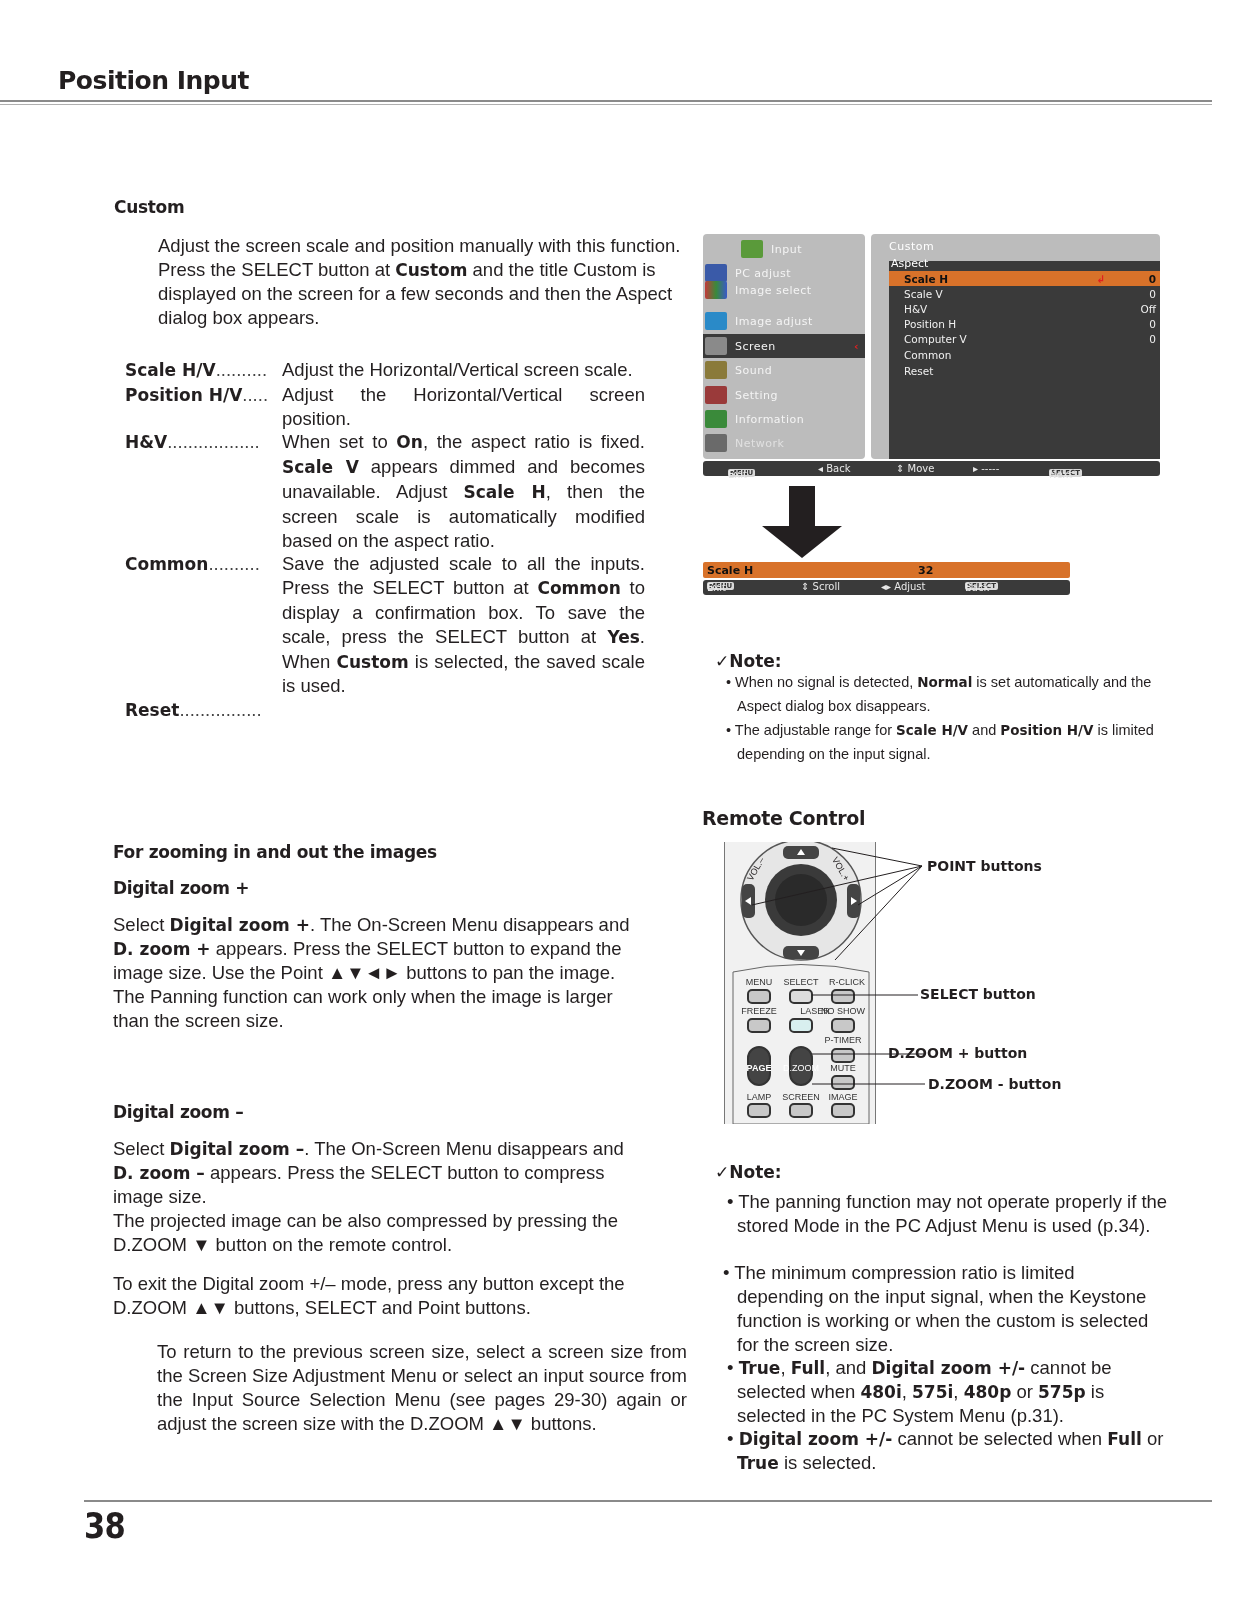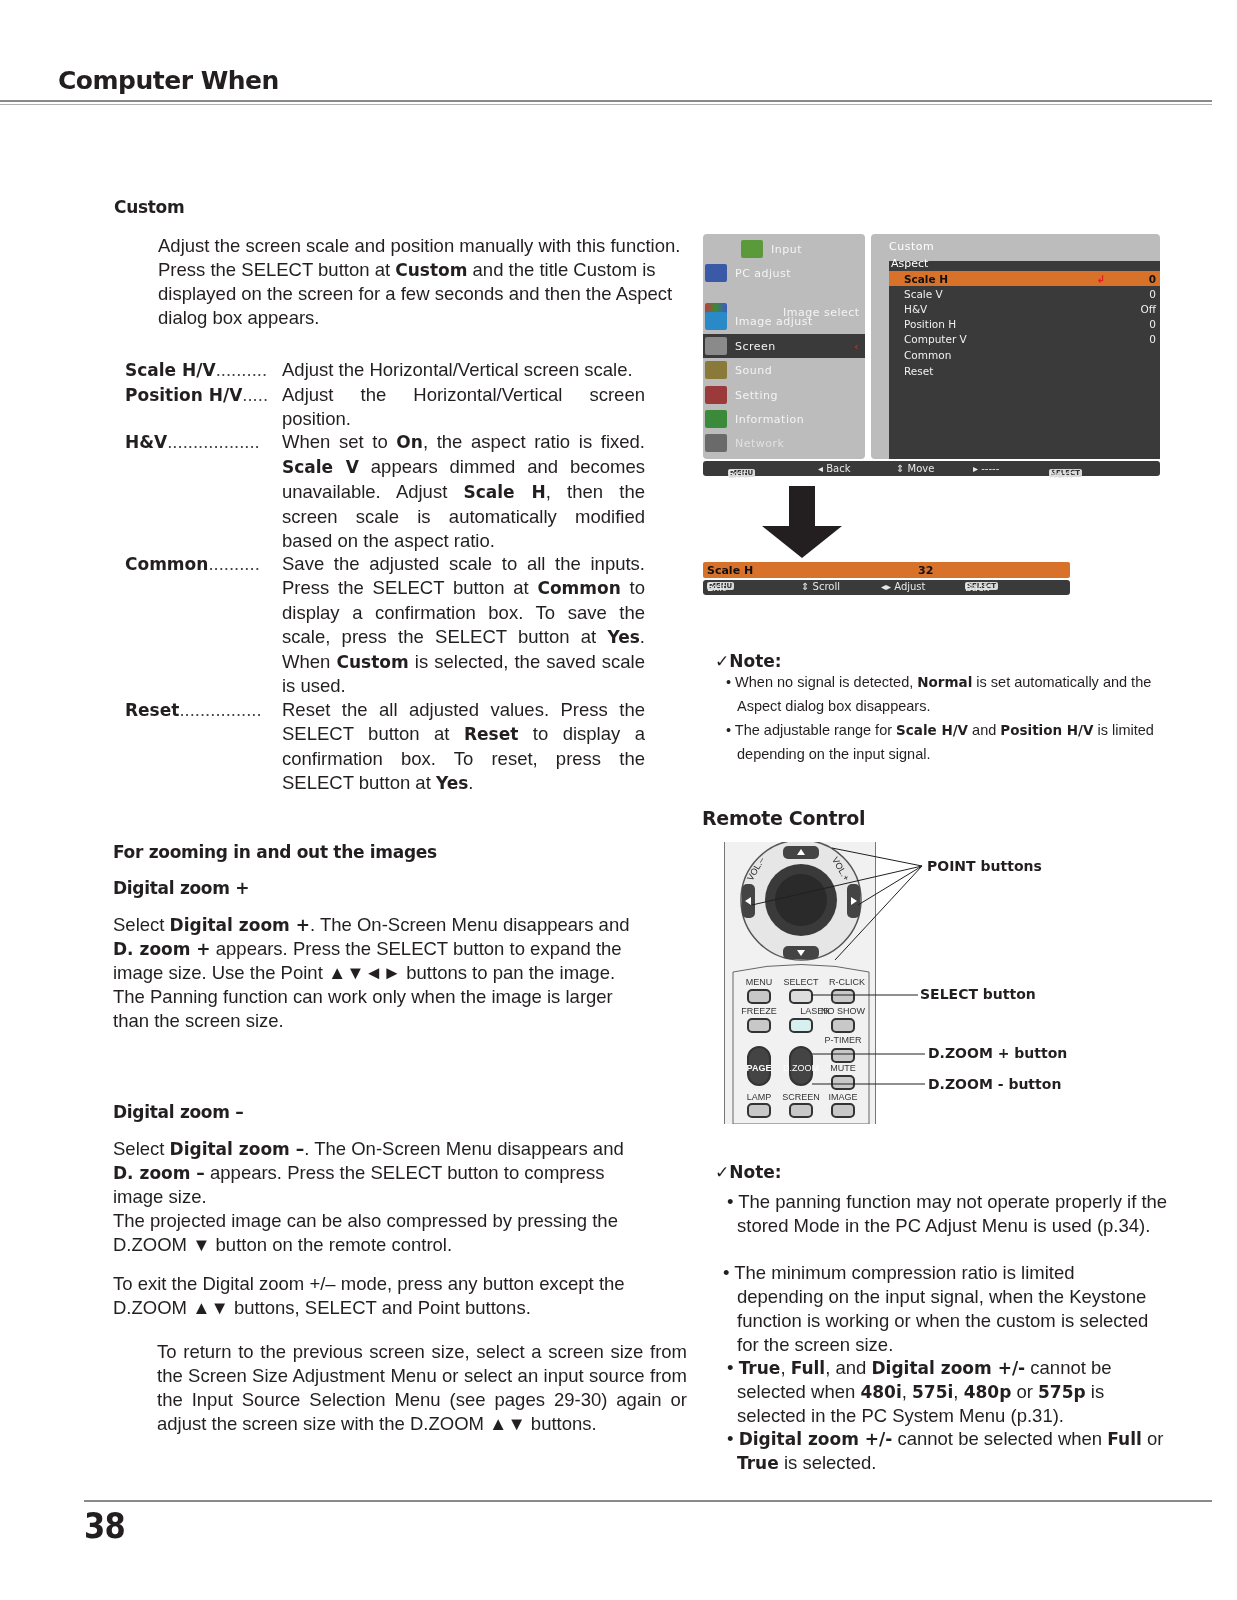--- a/index.html
+++ b/index.html
@@ -53,21 +53,21 @@
   .callout { font-family: "DejaVu Sans", sans-serif; font-weight: bold; font-size: 14px; color: #231f20; }
   .lbl { position: absolute; font-family: "Liberation Sans", sans-serif; font-size: 9px; color: #333; text-align: center; width: 44px; }
   .rbtn { position: absolute; width: 24px; height: 15px; border: 2px solid #333; border-radius: 5px; background: #c8c8c8; }
 
   .ftr-rule { left: 84px; top: 1500px; width: 1128px; height: 2px; background: #8a8a8a; }
   .pagenum { left: 84px; top: 1505px; font-family: "DejaVu Sans", sans-serif; font-weight: bold; font-size: 36px; letter-spacing: -1px; transform: scaleX(0.85); transform-origin: left; }
 </style>
 </head>
 <body>
 
-<div class="abs hdr-title">Computer When</div>
+<div class="abs hdr-title">Position Input</div>
 <div class="abs hdr-rule1"></div>
 <div class="abs hdr-rule2"></div>
 
 <div class="abs h-sec" style="left:114px; top:197px;">Custom</div>
 <div class="abs body just" style="left:114px; top:234px; width:530px;">
   <div>Adjust the screen scale and position manually with this function.</div>
   <div style="text-align:left;"><span>Press the SELECT button at </span><b>Custom</b><span> and the title Custom is displayed on the screen for a few seconds and then the Aspect dialog box appears.</span></div>
 </div>
 
 <div class="abs deflist">
@@ -82,21 +82,20 @@
   <div class="defrow">
     <div class="defterm"><b>H&amp;V</b><span class="dots">..................</span></div>
     <div class="defdesc"><span>When set to </span><b>On</b><span>, the aspect ratio is fixed. </span><b>Scale V</b><span> appears dimmed and becomes unavailable. Adjust </span><b>Scale H</b><span>, then the screen scale is automatically modified based on the aspect ratio.</span></div>
   </div>
   <div class="defrow">
     <div class="defterm"><b>Common</b><span class="dots">..........</span></div>
     <div class="defdesc"><span>Save the adjusted scale to all the inputs. Press the SELECT button at </span><b>Common</b><span> to display a confirmation box. To save the scale, press the SELECT button at </span><b>Yes</b><span>. When </span><b>Custom</b><span> is selected, the saved scale is used.</span></div>
   </div>
   <div class="defrow">
     <div class="defterm"><b>Reset</b><span class="dots">................</span></div>
-    <div class="defdesc"><span>Reset the all adjusted values. Press the SELECT button at </span><b>Reset</b><span> to display a confirmation box. To reset, press the SELECT button at </span><b>Yes</b><span>.</span></div>
   </div>
 </div>
 
 <div class="abs h-sec" style="left:113px; top:842px;">For zooming in and out the images</div>
 <div class="abs h-sec" style="left:113px; top:878px;">Digital zoom +</div>
 <div class="abs body" style="left:113px; top:913px; width:536px;">
   <div><span>Select </span><b>Digital zoom +</b><span>. The On-Screen Menu disappears and </span><b>D. zoom +</b><span> appears. Press the SELECT button to expand the image size. Use the Point ▲▼◄► buttons to pan the image. The Panning function can work only when the image is larger than the screen size.</span></div>
 </div>
 
 <div class="abs h-sec" style="left:113px; top:1102px;">Digital zoom –</div>
@@ -114,21 +113,21 @@
   <div class="osd-right"></div>
 
   <div class="osd-item" style="top:3px;margin-left:36px;">
       <span class="ic" style="background:#5a9a3a;"></span>
       <span>Input</span>
     </div>
   <div class="osd-item" style="top:27px;">
       <span class="ic" style="background:#3a5aa8;"></span>
       <span>PC adjust</span>
     </div>
-  <div class="osd-item" style="top:66px;gap:48px;">
+  <div class="osd-item" style="top:44px;">
       <span class="ic" style="background:linear-gradient(90deg,#c23a3a,#3a8a3a,#3a5ac8);"></span>
       <span>Image select</span>
     </div>
   <div class="osd-item" style="top:75px;">
       <span class="ic" style="background:#2a8ac8;"></span>
       <span>Image adjust</span>
     </div>
   <div class="osd-item active" style="top:100px;">
       <span class="ic" style="background:#8a8a8a;"></span>
       <span>Screen</span>
@@ -278,21 +277,21 @@
   <line x1="922" y1="866" x2="832" y2="848" stroke="#231f20" stroke-width="1"></line>
   <line x1="922" y1="866" x2="752" y2="905" stroke="#231f20" stroke-width="1"></line>
   <line x1="922" y1="866" x2="858" y2="905" stroke="#231f20" stroke-width="1"></line>
   <line x1="922" y1="866" x2="835" y2="960" stroke="#231f20" stroke-width="1"></line>
   <line x1="812" y1="995" x2="918" y2="995" stroke="#231f20" stroke-width="1"></line>
   <line x1="812" y1="1054" x2="925" y2="1054" stroke="#231f20" stroke-width="1"></line>
   <line x1="812" y1="1084" x2="925" y2="1084" stroke="#231f20" stroke-width="1"></line>
 </svg>
 <div class="abs callout" style="left:927px; top:858px;">POINT buttons</div>
 <div class="abs callout" style="left:920px; top:986px;">SELECT button</div>
-<div class="abs callout" style="left:928px; top:1045px;">D.ZOOM + button</div>
+<div class="abs callout" style="left:888px; top:1045px;">D.ZOOM + button</div>
 <div class="abs callout" style="left:928px; top:1076px;">D.ZOOM - button</div>
 
 <div class="abs note-h" style="left:715px; top:1162px;"><span style="font-weight:normal;">✓</span><span>Note:</span></div>
 <div class="abs note-big" style="left:727px; top:1190px; width:445px; padding-left:10px; text-indent:-10px;">• The panning function may not operate properly if the stored Mode in the PC Adjust Menu is used (p.34).</div>
 <div class="abs note-big" style="left:719px; top:1261px; width:445px; padding-left:18px; text-indent:-14px;">• The minimum compression ratio is limited depending on the input signal, when the Keystone function is working or when the custom is selected for the screen size.</div>
 <div class="abs note-big" style="left:727px; top:1356px; width:445px; padding-left:10px; text-indent:-10px;"><span>• </span><b>True</b><span>, </span><b>Full</b><span>, and </span><b>Digital zoom +/-</b><span>  cannot be selected when </span><b>480i</b><span>, </span><b>575i</b><span>, </span><b>480p</b><span> or </span><b>575p</b><span> is selected in the PC System Menu (p.31).</span></div>
 <div class="abs note-big" style="left:727px; top:1427px; width:445px; padding-left:10px; text-indent:-10px;"><span>• </span><b>Digital zoom +/-</b><span> cannot be selected when </span><b>Full</b><span> or </span><b>True</b><span> is selected.</span></div>
 
 <div class="abs ftr-rule"></div>
 <div class="abs pagenum">38</div>

